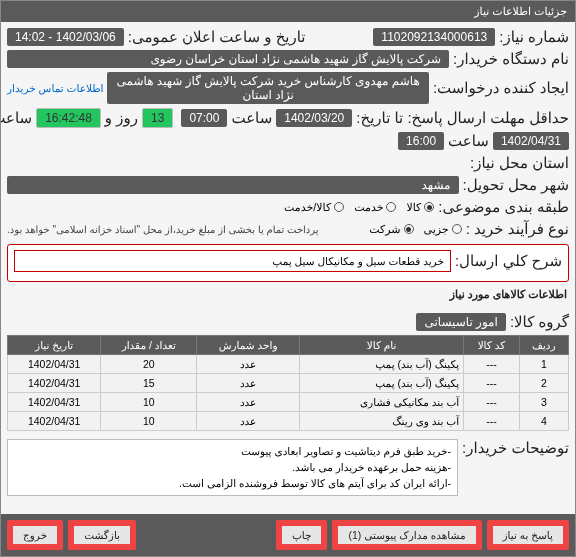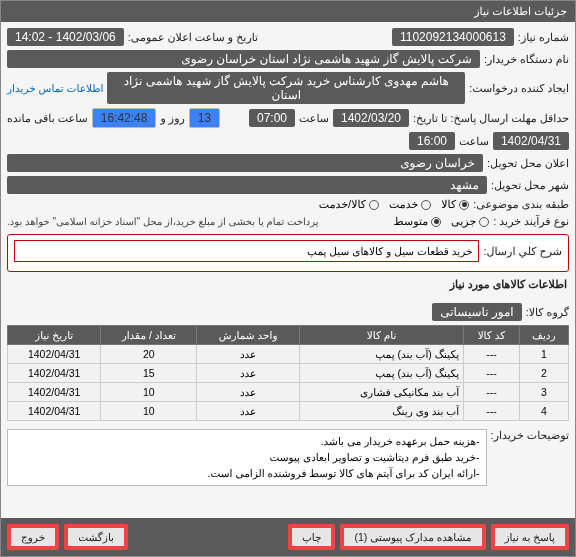--- a/index.html
+++ b/index.html
@@ -33,36 +33,36 @@
   overflow: auto;
   background: #f5f5f5;
 }
 .row {
   display: flex;
   align-items: center;
   margin-bottom: 4px;
   gap: 4px;
 }
 .label {
-  font-size: 11px;
+  font-size: 15px;
   color: #222;
   white-space: nowrap;
 }
 .field {
   background: #5a5a5a;
   color: #fff;
   padding: 2px 8px;
   font-size: 12px;
   border-radius: 2px;
   min-height: 16px;
   display: inline-flex;
   align-items: center;
 }
 .field.light {
-  background: #3b82f6;
+  background: #22c55e;
   color: #333;
   border: 1px solid #bbb;
 }
 .field.wide { flex: 1; text-align: center; }
 .spacer { flex: 1; }
 .link-blue {
   color: #0066cc;
   font-size: 10.5px;
   cursor: pointer;
 }
@@ -145,21 +145,21 @@
 }
 .footer-bar {
   background: #5a5a5a;
   padding: 6px;
   display: flex;
   gap: 5px;
   align-items: center;
 }
 .btn {
   background: #e6e6e6;
-  border: 4px solid #ef4444;
+  border: 6px solid #ef4444;
   padding: 3px 10px;
   font-size: 10.5px;
   border-radius: 2px;
   cursor: pointer;
   color: #222;
   font-family: inherit;
 }
 </style>
 </head>
 <body>
@@ -202,22 +202,21 @@
       <span class="label">ساعت باقی مانده</span>
     </div>
 
     <div class="row">
       <span class="field">1402/04/31</span>
       <span class="label">ساعت</span>
       <span class="field">16:00</span>
     </div>
 
     <div class="row">
-      <span class="label">اعلان محل تحویل:</span>
-      <span class="field wide">خراسان رضوی</span>
+      <span class="label">استان محل نياز:</span>
     </div>
 
     <div class="row">
       <span class="label">شهر محل تحویل:</span>
       <span class="field wide">مشهد</span>
     </div>
 
     <div class="row">
       <span class="label">طبقه بندی موضوعی:</span>
       <div class="radio-group">
@@ -238,31 +237,31 @@
 
     <div class="row">
       <span class="label">نوع فرآیند خرید :</span>
       <div class="radio-group">
         <div class="radio">
           <span class="radio-dot"></span>
           <span>جزیی</span>
         </div>
         <div class="radio">
           <span class="radio-dot checked"></span>
-          <span>متوسط</span>
+          <span>شرکت</span>
         </div>
       </div>
       <span class="spacer"></span>
       <span class="note">پرداخت تمام یا بخشی از مبلغ خرید،از محل "اسناد خزانه اسلامی" خواهد بود.</span>
     </div>
 
     <div class="section-box">
       <div class="row">
         <span class="label">شرح کلي ارسال:</span>
-        <div class="desc-box">خرید قطعات سیل و کالاهای سیل پمپ</div>
+        <div class="desc-box">خرید قطعات سیل و مکانیکال سیل پمپ</div>
       </div>
     </div>
 
     <div class="section-title">اطلاعات کالاهای مورد نیاز</div>
 
     <div class="row">
       <span class="label">گروه کالا:</span>
       <span class="field">امور تاسیساتی</span>
     </div>
 
@@ -309,22 +308,22 @@
             <td>عدد</td>
             <td>10</td>
             <td>1402/04/31</td>
           </tr>
         </tbody>
     </table>
 
     <div class="row" style="margin-top:8px; align-items:flex-start;">
       <span class="label">توضیحات خریدار:</span>
       <div class="buyer-notes" style="flex:1" id="buyer-notes-box">
+          <div>-خرید طبق فرم دیتاشیت و تصاویر ابعادی پیوست</div>
           <div>-هزینه حمل برعهده خریدار می باشد.</div>
-          <div>-خرید طبق فرم دیتاشیت و تصاویر ابعادی پیوست</div>
           <div>-ارائه ایران کد برای آیتم های کالا توسط فروشنده الزامی است.</div>
         </div>
     </div>
 
   </div>
 
   <div class="footer-bar">
     <button class="btn">پاسخ به نیاز</button>
     <button class="btn">مشاهده مدارک پیوستی (1)</button>
     <button class="btn">چاپ</button>

